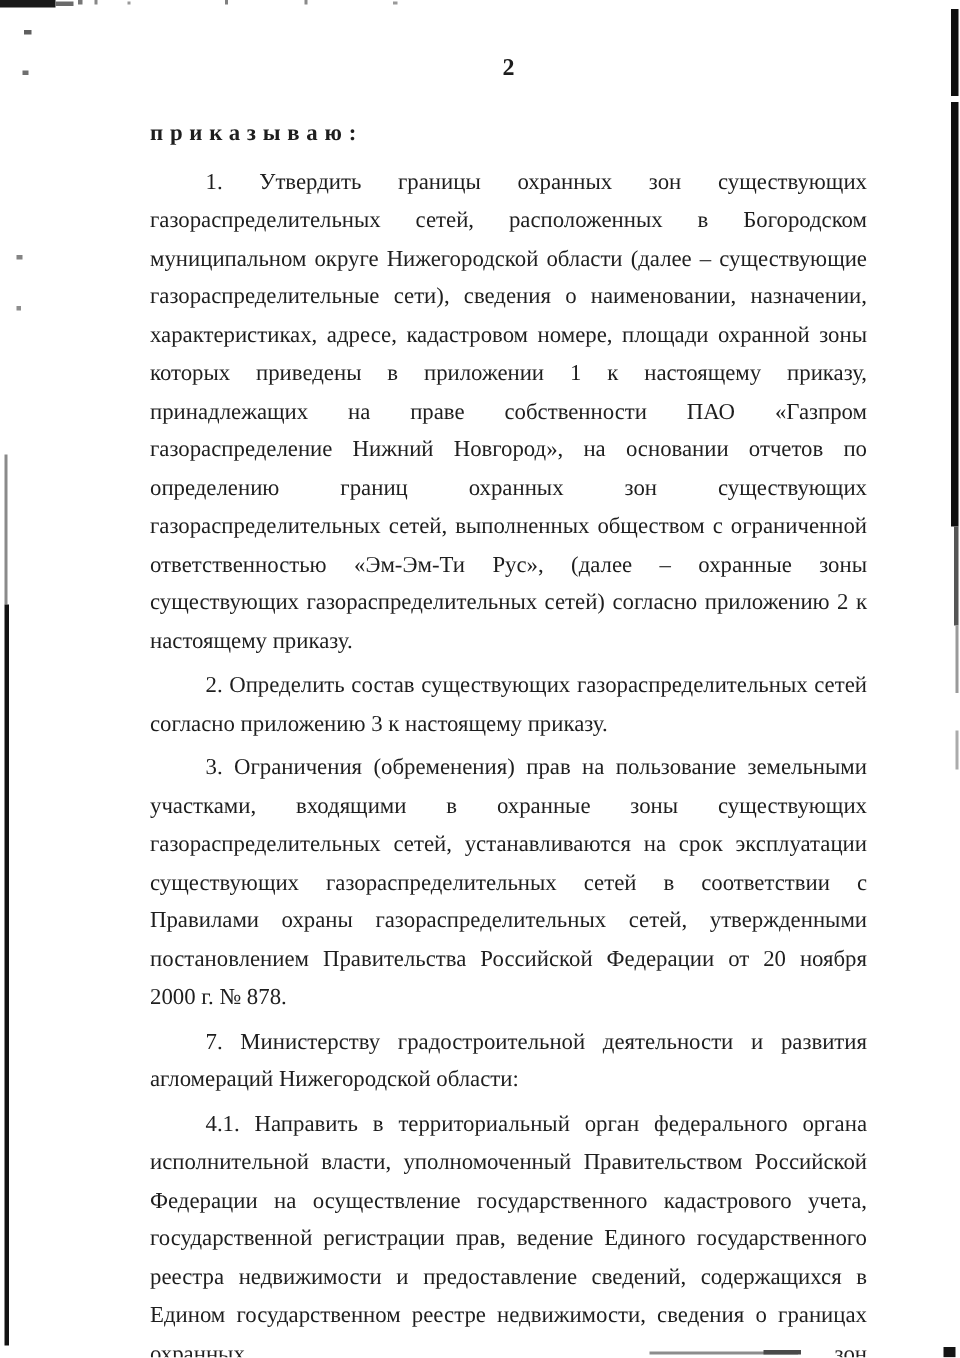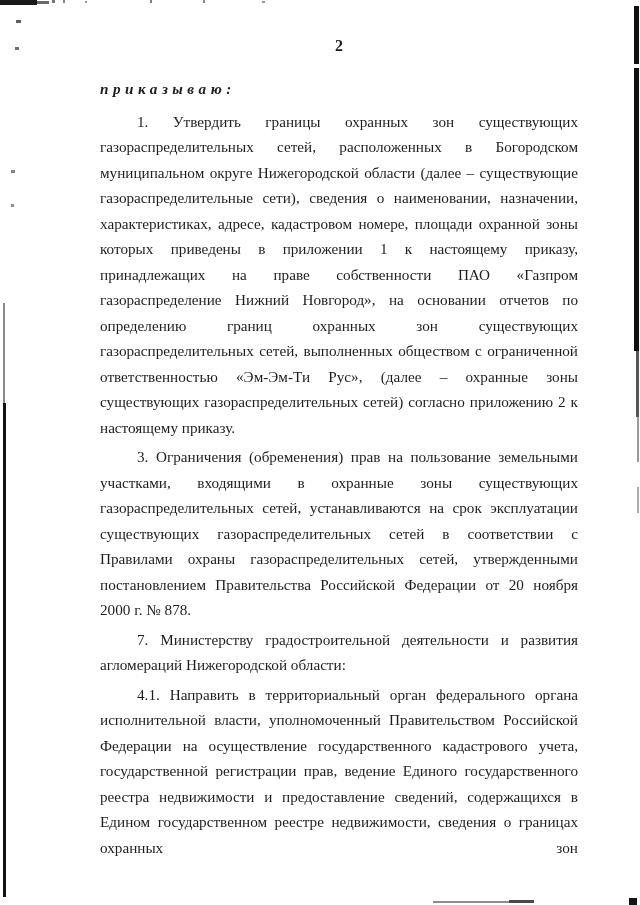--- a/index.html
+++ b/index.html
@@ -34,21 +34,20 @@
     font-size: 15.2px;
     line-height: 25.5px;
     text-align: justify;
     color: #1e1e1e;
   }
   .decree {
     margin: 0;
     font-weight: 700;
     letter-spacing: 4.5px;
     text-indent: 0;
-    font-style: italic;
   }
   p.body-par {
     margin: 4px 0 0 0;
     text-indent: 37px;
   }
   p.body-par.first {
     margin-top: 7px;
   }
   p.body-par.continues {
     text-align-last: justify;
@@ -83,20 +82,21 @@
 
 <div class="page">
 
   <div class="page-number">2</div>
 
   <div class="content">
     <p class="decree">приказываю:</p>
 
     <p class="body-par first">1. Утвердить границы охранных зон существующих газораспределительных сетей, расположенных в Богородском муниципальном округе Нижегородской области (далее – существующие газораспределительные сети), сведения о наименовании, назначении, характеристиках, адресе, кадастровом номере, площади охранной зоны которых приведены в приложении 1 к настоящему приказу, принадлежащих на праве собственности ПАО «Газпром газораспределение Нижний Новгород», на основании отчетов по определению границ охранных зон существующих газораспределительных сетей, выполненных обществом с ограниченной ответственностью «Эм-Эм-Ти Рус», (далее – охранные зоны существующих газораспределительных сетей) согласно приложению 2 к настоящему приказу.</p>
 
+    <p class="body-par">2. Определить состав существующих газораспределительных сетей согласно приложению 3 к настоящему приказу.</p>
 
     <p class="body-par">3. Ограничения (обременения) прав на пользование земельными участками, входящими в охранные зоны существующих газораспределительных сетей, устанавливаются на срок эксплуатации существующих газораспределительных сетей в соответствии с Правилами охраны газораспределительных сетей, утвержденными постановлением Правительства Российской Федерации от 20 ноября 2000 г. № 878.</p>
 
     <p class="body-par">7. Министерству градостроительной деятельности и развития агломераций Нижегородской области:</p>
 
     <p class="body-par continues">4.1. Направить в территориальный орган федерального органа исполнительной власти, уполномоченный Правительством Российской Федерации на осуществление государственного кадастрового учета, государственной регистрации прав, ведение Единого государственного реестра недвижимости и предоставление сведений, содержащихся в Едином государственном реестре недвижимости, сведения о границах охранных зон</p>
   </div>
 
   <div class="art a-top-left-bar"></div>
   <div class="art a-top-left-bar2"></div>

